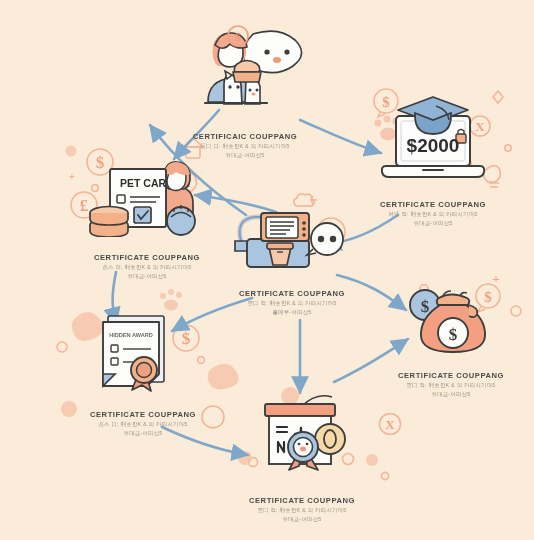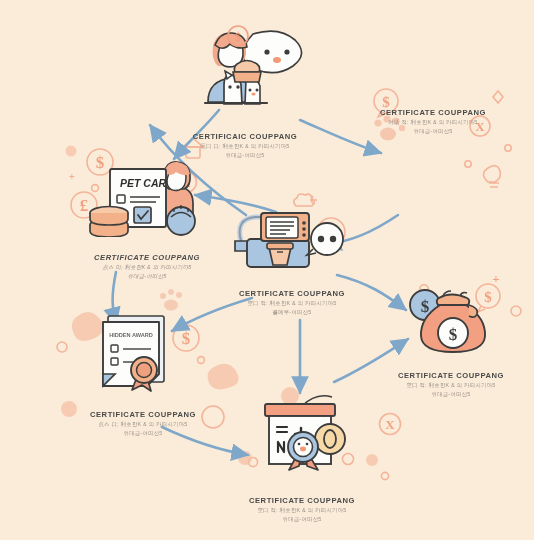--- a/index.html
+++ b/index.html
@@ -168,28 +168,47 @@
       </svg>
     </div>
     <div class="cap">
       <div class="t">CERTIFICAIC COUPPANG</div>
       <div class="s1">区口 口: 利호한K &amp; 의 카떠시기마5</div>
       <div class="s2">유대금-어떠산5</div>
     </div>
   </div>
 
   <div class="node" style="left:368px;top:92px;width:130px;">
+    <div class="art" style="width:130px;height:92px;">
+      <svg viewBox="0 0 130 92" width="130" height="92">
+
+        <rect x="28" y="24" width="74" height="50" rx="4" fill="#fdfdfb" stroke="#3d3d3d" stroke-width="2"></rect>
+        <rect x="33" y="29" width="64" height="40" rx="2" fill="#fdfdfb" stroke="#cfd6dc" stroke-width="1"></rect>
+
+        <path d="M18 74 l94 0 q5 0 4 6 q-1 5 -7 5 l-88 0 q-6 0 -7 -5 q-1 -6 4 -6 z" fill="#fdfdfb" stroke="#3d3d3d" stroke-width="2"></path>
+        <path d="M55 78 l20 0" stroke="#3d3d3d" stroke-width="2" stroke-linecap="round"></path>
+
+        <path d="M30 18 L65 5 L100 18 L65 31 z" fill="#8fb4d6" stroke="#3d3d3d" stroke-width="1.8" stroke-linejoin="round"></path>
+        <path d="M47 24 q0 18 18 18 q18 0 18 -18 l0 -3 l-18 7 l-18 -7 z" fill="#7ba2c8" stroke="#3d3d3d" stroke-width="1.8"></path>
+        <path d="M68 14 q12 4 13 14" stroke="#3d3d3d" stroke-width="1.5" fill="none"></path>
+
+        <rect x="88" y="42" width="10" height="9" rx="1.6" fill="#f3b189" stroke="#3d3d3d" stroke-width="1.4"></rect>
+        <path d="M90 42 v-3 q3 -3 6 0 v3" fill="none" stroke="#3d3d3d" stroke-width="1.4"></path>
+
+        <text x="65" y="60" font-size="19" fill="#2e2e2e" text-anchor="middle" font-family="Liberation Sans, sans-serif" font-weight="700">$2000</text>
+      </svg>
+    </div>
     <div class="cap">
       <div class="t">CERTIFICATE COUPPANG</div>
       <div class="s1">对话 적: 利호한K &amp; 의 카떠시기마5</div>
       <div class="s2">유대금-어떠산5</div>
     </div>
   </div>
 
-  <div class="node" style="left:82px;top:155px;width:130px;font-style:italic;">
+  <div class="node" style="left:82px;top:155px;width:130px;">
     <div class="art" style="width:130px;height:82px;">
       <svg viewBox="0 0 130 82" width="130" height="82">
 
         <path d="M76 48 q0 -16 17 -17 q18 1 18 17 l0 14 l-35 0 z" fill="#f2a98c" stroke="#3d3d3d" stroke-width="1.7"></path>
         <path d="M82 18 q3 -12 13 -11 q12 1 13 13 q1 11 -6 14 l-15 0 q-7 -5 -5 -16 z" fill="#f2a98c" stroke="#3d3d3d" stroke-width="1.7"></path>
         <path d="M86 21 q2 -9 9 -9 q9 0 9 10 q0 11 -7 13 q-8 2 -11 -4 q-2 -4 0 -10 z" fill="#fdfdfb" stroke="#3d3d3d" stroke-width="1.5"></path>
         <path d="M82 17 q4 -11 13 -10 q11 1 13 12 q-7 3 -14 -2 q-5 6 -12 0 z" fill="#f2a98c"></path>
 
         <rect x="28" y="14" width="56" height="58" rx="2" fill="#fdfdfb" stroke="#3d3d3d" stroke-width="1.9"></rect>
         <text x="38" y="32" font-size="10.5" fill="#2e2e2e" font-family="Liberation Sans, sans-serif" font-weight="700">PET CAR</text>

